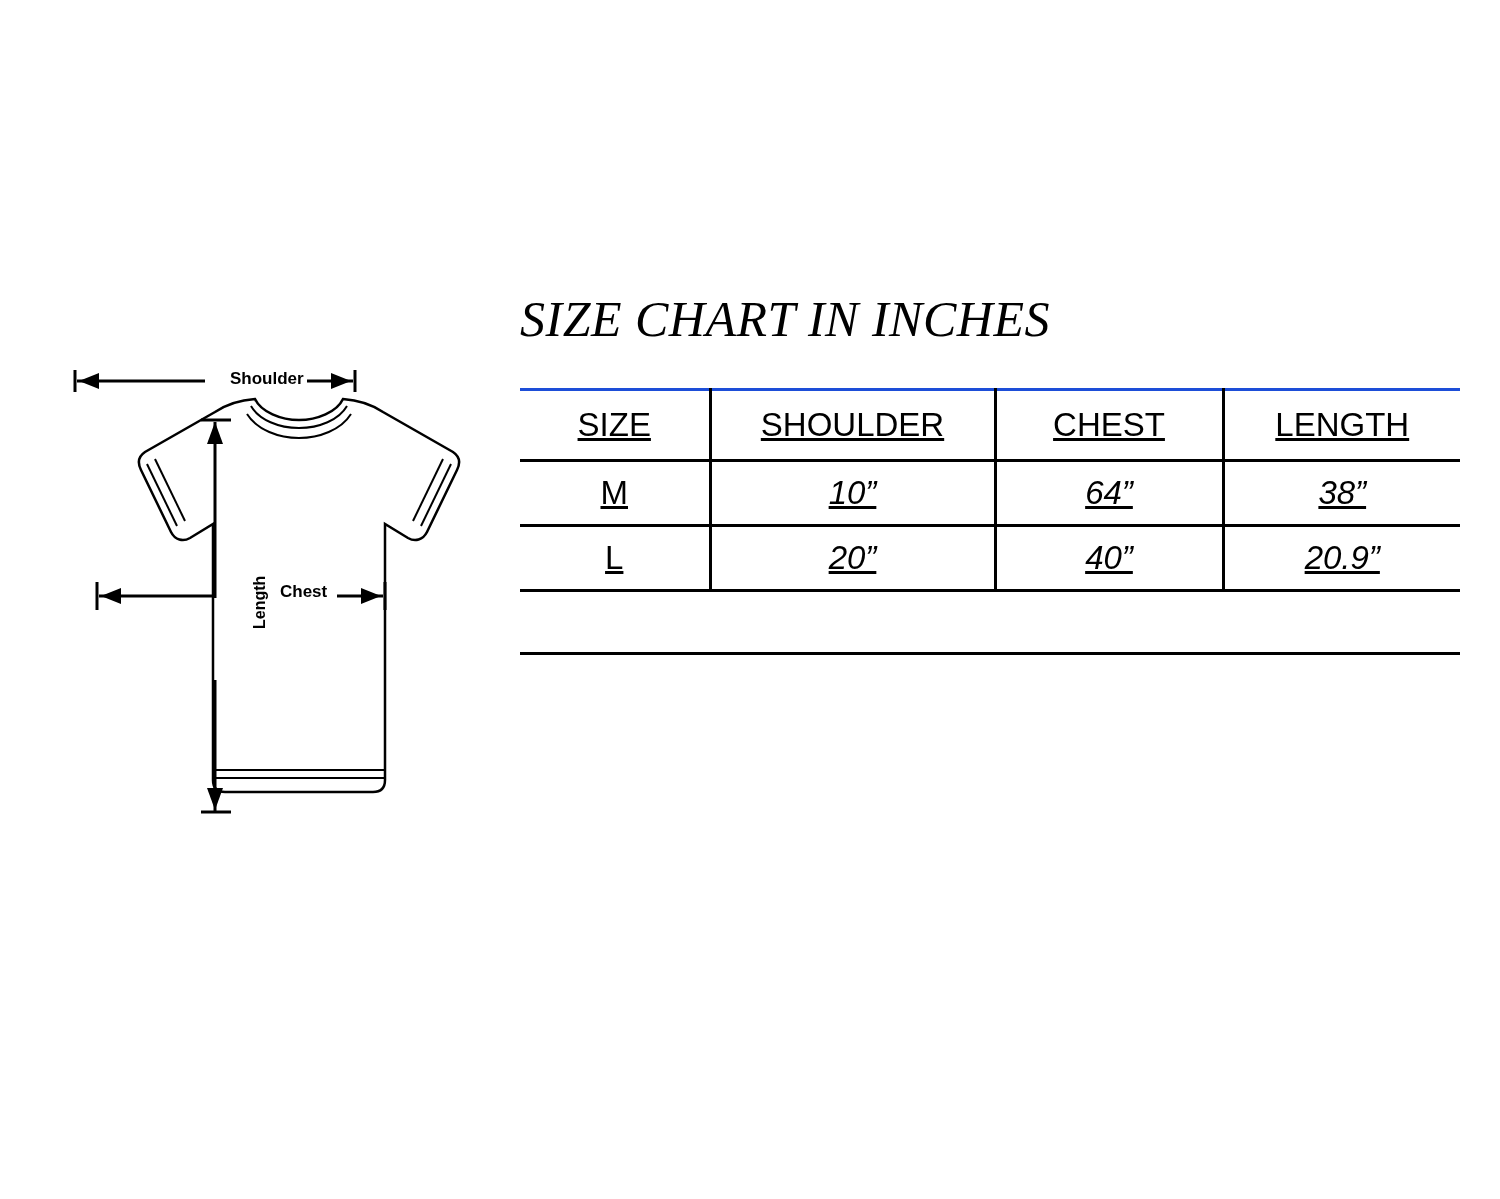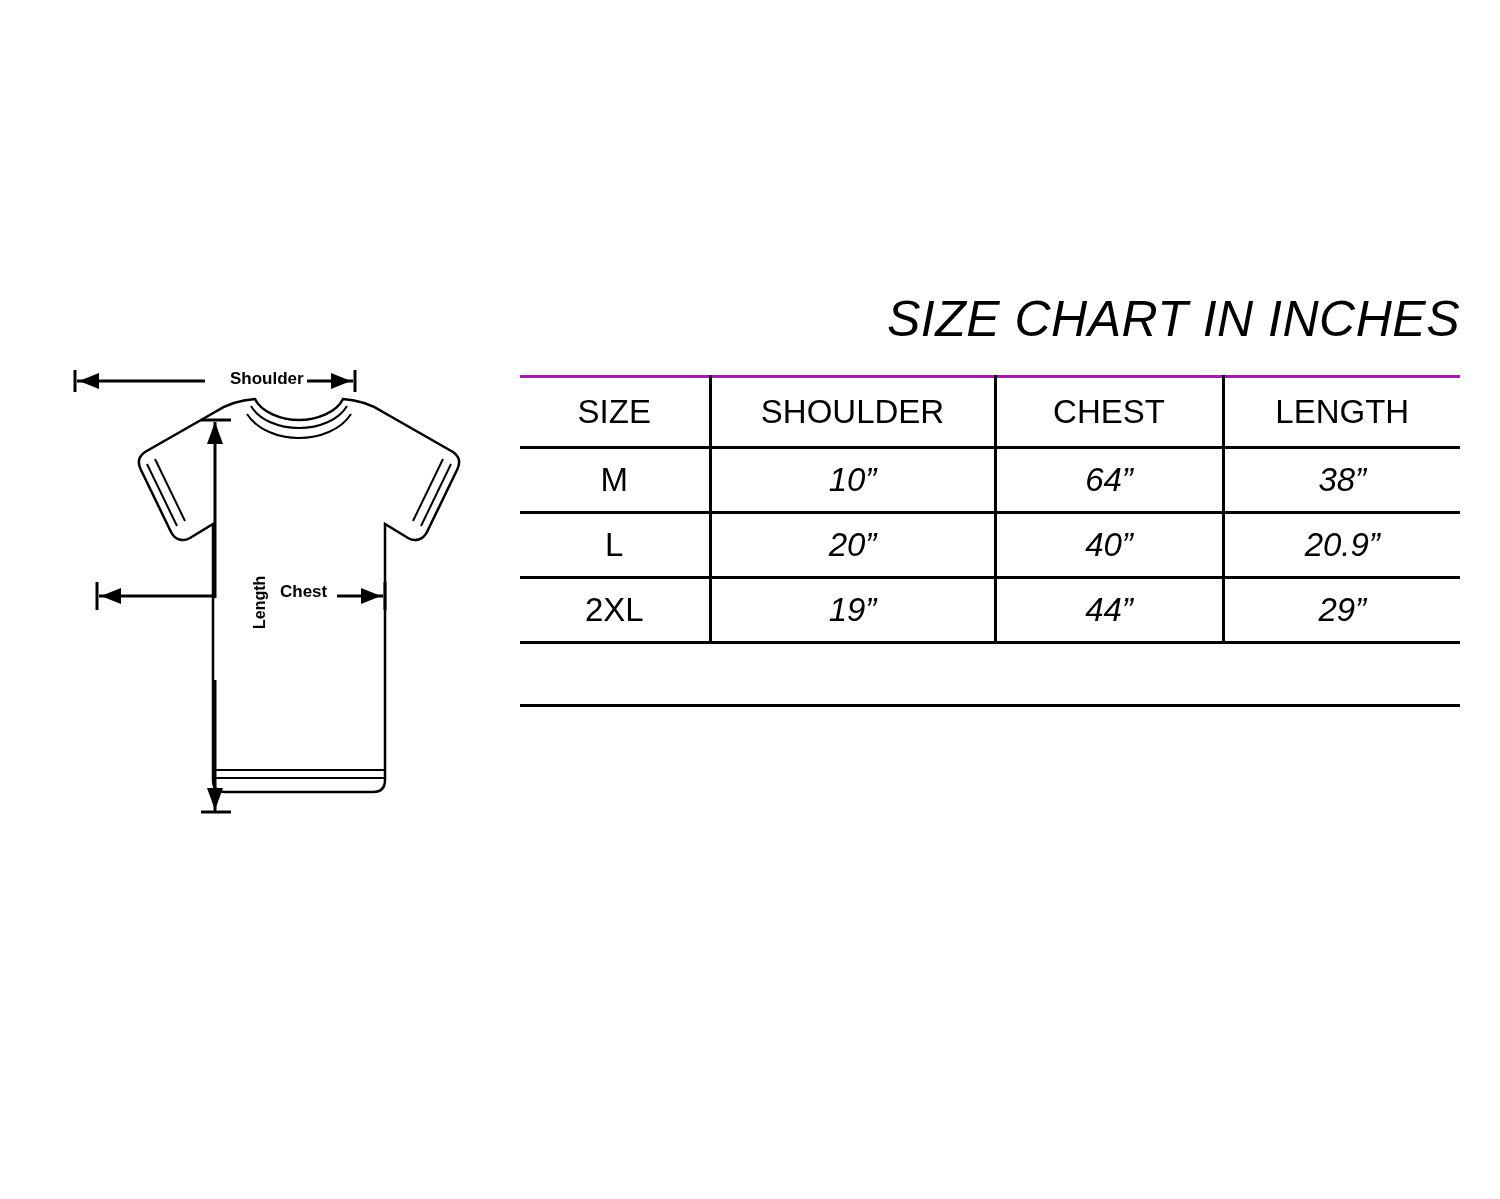--- a/index.html
+++ b/index.html
@@ -54,26 +54,26 @@
   }
 
   
   #chart-panel {
     position: absolute;
     left: 520px;
     top: 290px;
     width: 940px;
   }
   #chart-title {
-    font-family: Liberation Sans, sans-serif;
+    font-family: Liberation Serif, serif;
     font-size: 50px;
     font-style: italic;
     letter-spacing: 0.5px;
-    text-align: right;
-    margin: 0 0 27px 0;
+    text-align: left;
+    margin: 0 0 40px 0;
     white-space: nowrap;
   }
   table#size-table {
     border-collapse: collapse;
     width: 940px;
     table-layout: fixed;
   }
   table#size-table th,
   table#size-table td {
     border: 3px solid #000;
@@ -91,22 +91,23 @@
     font-size: 33px;
     font-style: italic;
     height: 58px;
     padding: 2px 0;
   }
   table#size-table td.size-cell {
     font-style: normal;
   }
   
   table#size-table {
-    border-top: 3px solid #a21caf;
+    border-top: 3px solid #1d4ed8;
     border-bottom: 3px solid #000;
+    text-decoration: underline;
   }
   
   table#size-table tr > *:first-child { border-left: none; }
   table#size-table tr > *:last-child { border-right: none; }
   table#size-table tr:first-child > * { border-top: none; }
 
   #table-footer-rule {
     width: 940px;
     height: 3px;
     background: #000;
@@ -220,23 +221,17 @@
         <td>10”</td>
         <td>64”</td>
         <td>38”</td>
       </tr>
       <tr>
         <td class="size-cell">L</td>
         <td>20”</td>
         <td>40”</td>
         <td>20.9”</td>
       </tr>
-      <tr>
-        <td class="size-cell">2XL</td>
-        <td>19”</td>
-        <td>44”</td>
-        <td>29”</td>
-      </tr>
     </tbody>
   </table>
 
   <div id="table-footer-rule"></div>
 </div>
 
 </body></html>

